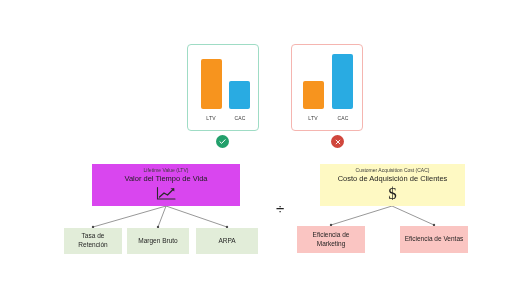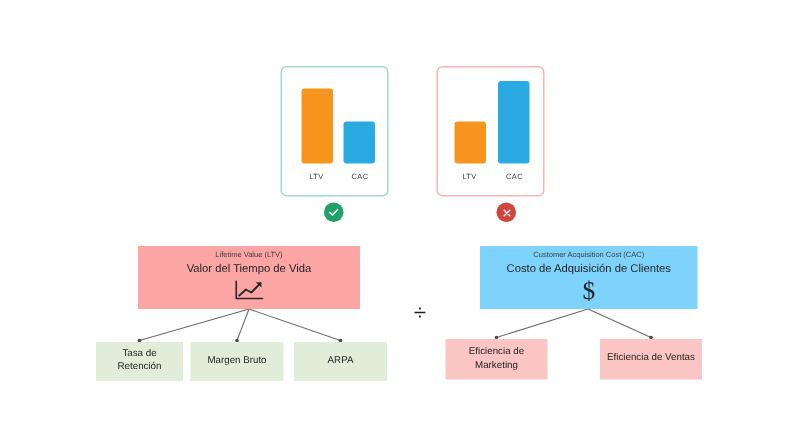--- a/index.html
+++ b/index.html
@@ -91,22 +91,22 @@
   .node {
     position: absolute;
     box-sizing: border-box;
     display: flex;
     flex-direction: column;
     align-items: center;
     justify-content: center;
     text-align: center;
     line-height: 1.15;
   }
-  .node.green { background: #fca5a5; }
-  .node.pink  { background: #7dd3fc; }
+  .node.green { background: #d946ef; }
+  .node.pink  { background: #fef9c3; }
 
   .node-sub {
     font-size: 5px;
     color: #3d3d3d;
     margin-bottom: 1px;
   }
   .node-title {
     font-size: 7.5px;
     color: #1f1f1f;
   }

